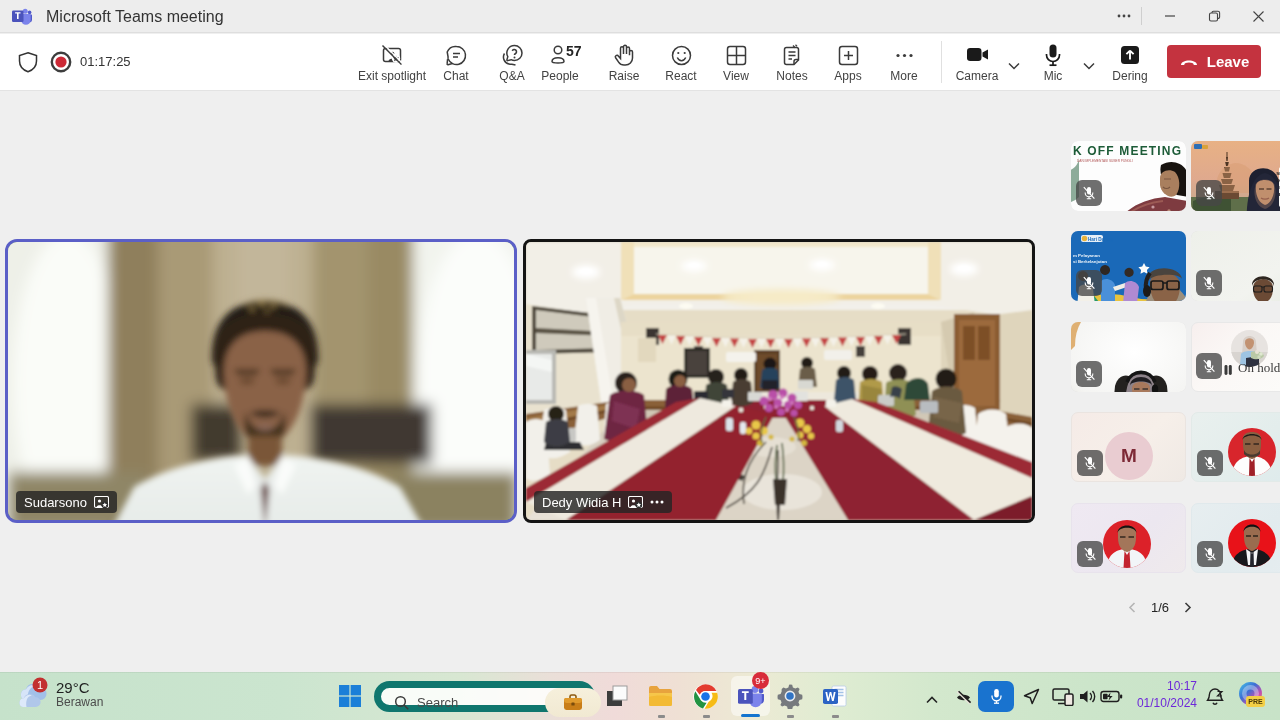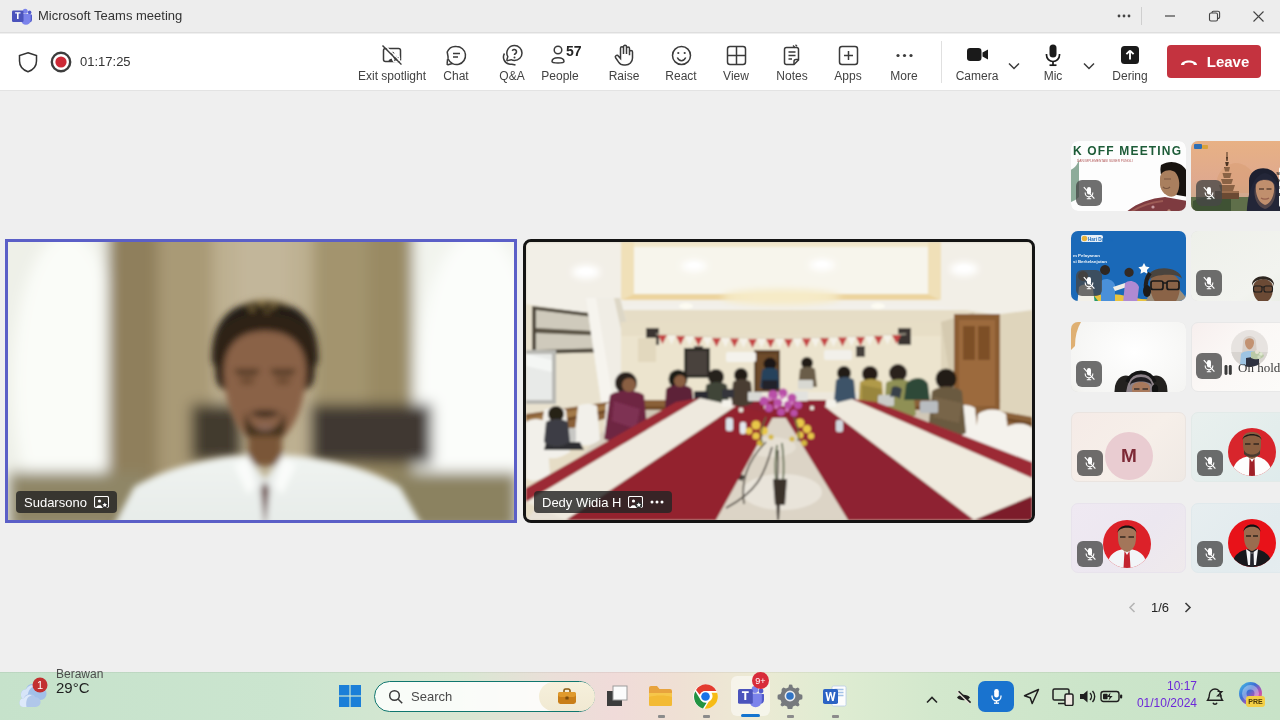--- a/index.html
+++ b/index.html
@@ -1,29 +1,29 @@
 <!DOCTYPE html>
 <html><head>
 <meta charset="utf-8">
 <style>
   * { margin:0; padding:0; box-sizing:border-box; }
   html,body { width:1280px; height:720px; overflow:hidden; }
   body { font-family:"Liberation Sans", sans-serif; position:relative; background:#efefef; }
   .abs { position:absolute; }
   
   #titlebar { left:0; top:0; width:1280px; height:33px; background:#ededed; border-bottom:1px solid #dedede; }
-  #title-text { left:38px; top:8px; font-size:13px; color:#333; }
+  #title-text { left:46px; top:8px; font-size:16px; color:#333; }
   .winbtn { top:0; width:44px; height:32px; display:flex; align-items:center; justify-content:center; color:#444; }
   
   #toolbar { left:0; top:34px; width:1280px; height:57px; background:#ffffff; border-bottom:1px solid #e3e3e3; }
   .tbitem { position:absolute; top:40px; width:64px; text-align:center; color:#424242; }
   .tbitem .lbl { font-size:12px; margin-top:1px; color:#424242; white-space:nowrap; }
   .tbicon { height:28px; display:flex; align-items:flex-end; justify-content:center; }
   
-  #tileL { left:5px; top:239px; width:512px; height:284px; border-radius:0; border:3px solid #5b5fc7; overflow:hidden; background:#0369a1; }
+  #tileL { left:5px; top:239px; width:512px; height:284px; border-radius:12px; border:3px solid #5b5fc7; overflow:hidden; background:#0369a1; }
   #tileR { left:523px; top:239px; width:512px; height:284px; border-radius:8px; border:3px solid #141414; overflow:hidden; background:#d8d0c0; }
   .namelabel { position:absolute; left:8px; bottom:7px; background:rgba(36,36,36,0.82); color:#fff; font-size:13px; border-radius:4px; height:22px; display:flex; align-items:center; padding:0 8px; gap:7px; }
   
   .thumb { position:absolute; width:115px; height:70px; border-radius:7px; overflow:hidden; background:#ddd;margin-left:32px; }
   .micoff { position:absolute; left:5px; bottom:5px; width:26px; height:26px; border-radius:6px; background:rgba(70,70,70,0.78); display:flex; align-items:center; justify-content:center; }
   
   #pager { left:1110px; top:596px; width:100px; height:22px; display:flex; align-items:center; justify-content:center; gap:12px; font-size:13px; color:#242424; }
   
   #taskbar { left:0; top:672px; width:1280px; height:48px;
     background:linear-gradient(90deg,#c6e2cb 0%,#cbe5cf 22%,#d8e7d2 36%,#eadfd8 43%,#f0dbd9 48%,#efe0d4 53%,#ecead4 59%,#dfecd2 65%,#d3e8cd 73%,#cce5ca 85%,#c8e3c8 100%);
@@ -904,33 +904,33 @@
     <circle cx="15" cy="16" r="6" fill="#f0a63c"></circle>
     <path d="M7 24 a5.5 5.5 0 0 1 1-10.8 a7.5 7.5 0 0 1 14-1.3 a6 6 0 0 1 6.5 6 a6 6 0 0 1 -6 6 Z" fill="#a2c0e8"></path>
     <path d="M7 24 a5.5 5.5 0 0 1 1-10.8 a7.5 7.5 0 0 1 10-3.4 C11 11 9 17 10 24 Z" fill="#d6e4f8"></path>
     <path d="M5 31 a4.4 4.4 0 0 1 0.9-8.7 a6.2 6.2 0 0 1 11.4-1.1 a4.8 4.8 0 0 1 5.3 4.8 a5 5 0 0 1 -5 5 Z" fill="#b0c7ea"></path>
     <path d="M5 31 a4.4 4.4 0 0 1 0.9-8.7 a6.2 6.2 0 0 1 8-2.9 C9 20 7.5 25 8.5 31 Z" fill="#dde9fa"></path>
     <circle cx="22" cy="9" r="7.5" fill="#c23030"></circle>
     <text x="22" y="12.8" text-anchor="middle" font-family="Liberation Sans" font-size="11" fill="#fff">1</text>
   </svg>
 </div>
 <div class="abs" style="left:56px; top:679px; font-size:15px; color:#1f1f1f;">29°C</div>
-<div class="abs" style="left:56px; top:667px; font-size:12px; color:#4c4c4c;">Berawan</div>
+<div class="abs" style="left:56px; top:695px; font-size:12px; color:#4c4c4c;">Berawan</div>
 <div id="tb-center">
   <div class="abs" style="left:338px; top:684px;">
     <svg width="24" height="24" viewBox="0 0 24 24">
         <g fill="#1b7fd8">
           <rect x="1" y="1" width="10.4" height="10.4"></rect>
           <rect x="12.6" y="1" width="10.4" height="10.4"></rect>
           <rect x="1" y="12.6" width="10.4" height="10.4"></rect>
           <rect x="12.6" y="12.6" width="10.4" height="10.4"></rect>
         </g>
       </svg>
   </div>
-  <div class="abs" style="left:374px; top:681px; width:221px; height:31px; border-radius:16px; background:rgba(255,255,255,0.85); border:1px solid #0f766e;">
+  <div class="abs" style="left:374px; top:681px; width:221px; height:31px; border-radius:16px; background:rgba(255,255,255,0.85); border:7px solid #0f766e;">
     <svg class="abs" style="left:13px; top:7px;" width="16" height="16" viewBox="0 0 16 16">
         <circle cx="6.5" cy="6.5" r="4.8" fill="none" stroke="#3a3a3a" stroke-width="1.5"></circle>
         <path d="M10.2 10.2 L14.2 14.2" stroke="#3a3a3a" stroke-width="1.5"></path>
       </svg>
     <div class="abs" style="left:36px; top:7px; font-size:13px; color:#4a4a4a;">Search</div>
     <div class="abs" style="left:164px; top:0px; width:56px; height:29px; border-radius:15px; background:linear-gradient(180deg,#f6f0dc,#f1e9d2);"></div>
     <svg class="abs" style="left:181px; top:4px;" width="22" height="22" viewBox="0 0 22 22">
       <rect x="2" y="6" width="18" height="12" rx="2.4" fill="#c97e18"></rect>
       <rect x="2" y="6" width="18" height="5" rx="2.4" fill="#e09a2c"></rect>
       <path d="M8 6 V4.6 a1.6 1.6 0 0 1 1.6 -1.6 h2.8 a1.6 1.6 0 0 1 1.6 1.6 V6" fill="none" stroke="#8c5a10" stroke-width="1.6"></path>

